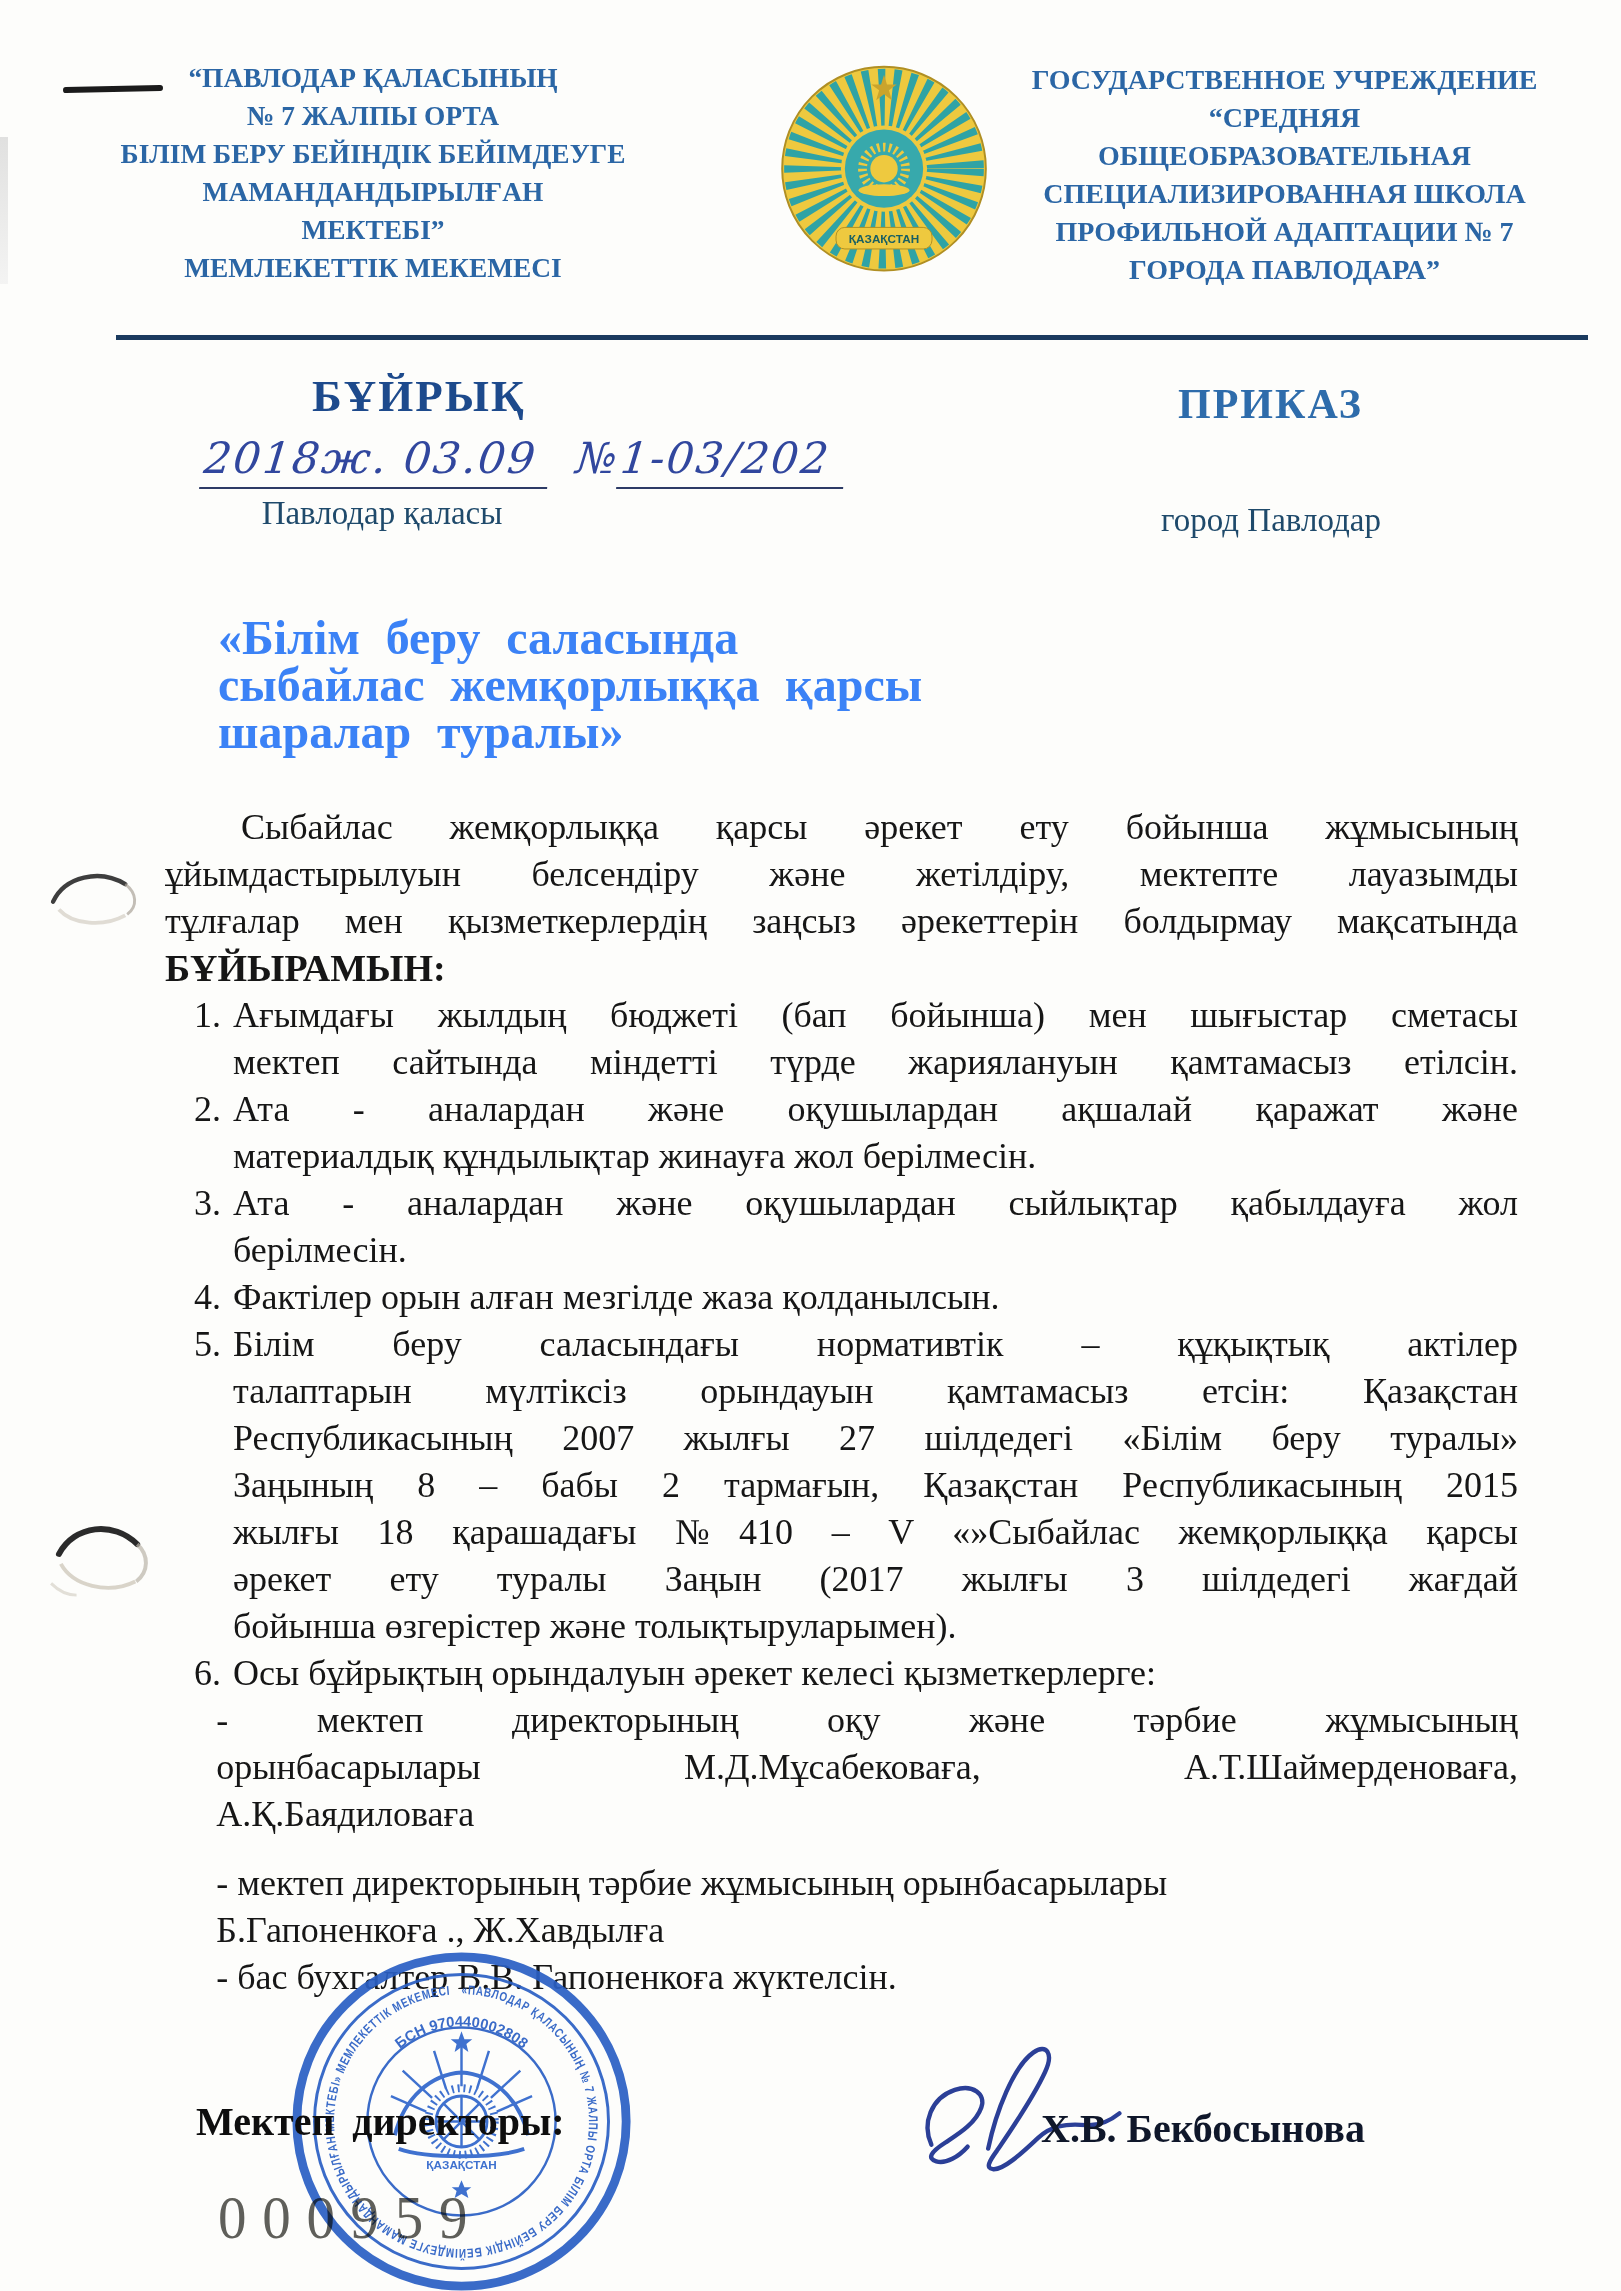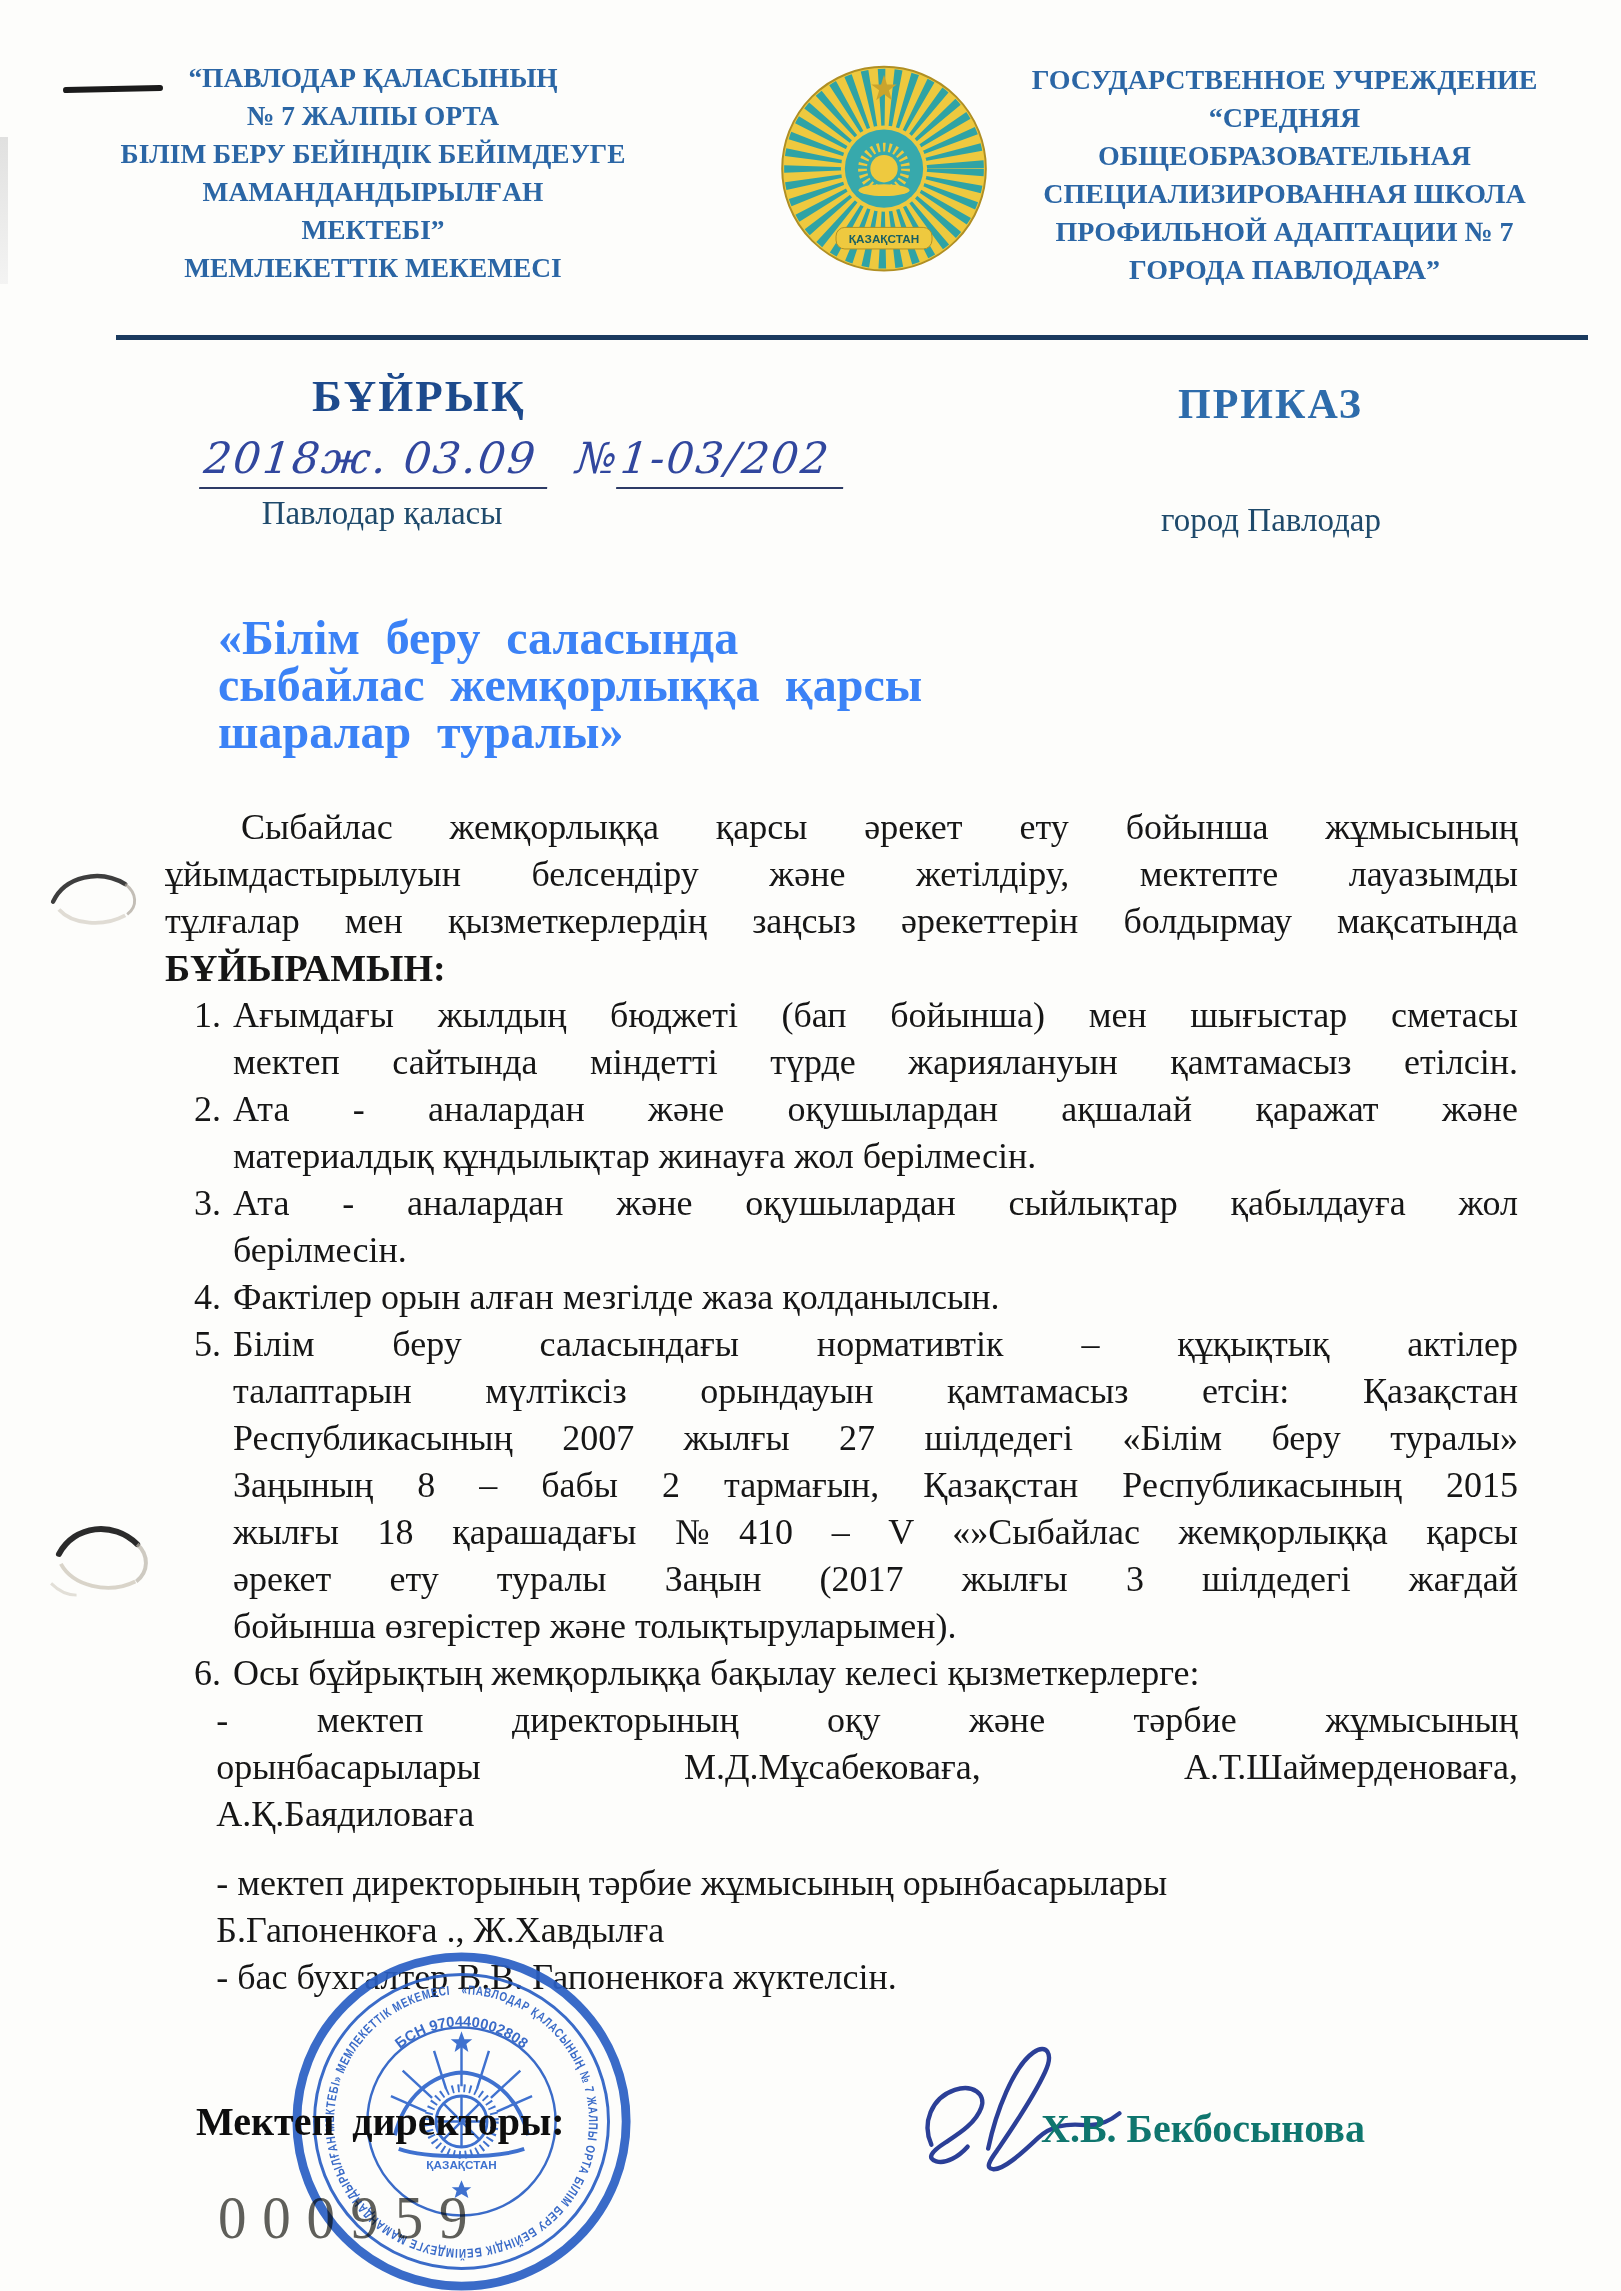--- a/index.html
+++ b/index.html
@@ -43,21 +43,21 @@
   .num{flex:0 0 68px;padding-left:29px;box-sizing:border-box;line-height:47px;}
   .lines{flex:1;min-width:0;}
   .subwrap{margin-left:-16.7px;}
   .gap{height:21.6px;}
   
   .stamp{position:absolute;left:289px;top:1949px;opacity:.92;}
   .director{position:absolute;left:196px;top:2098px;font-size:40px;font-weight:bold;color:#0e0e0e;word-spacing:7.8px;}
   .docnum{position:absolute;left:218px;top:2184px;font-size:57px;color:#4a4a44;letter-spacing:15.7px;
           transform:scaleY(1.08);mix-blend-mode:multiply;opacity:.88;}
   .signature{position:absolute;left:902px;top:2029px;}
-  .dirname{position:absolute;left:1041px;top:2105px;font-size:40px;font-weight:bold;color:#0f766e;}
+  .dirname{position:absolute;left:1041px;top:2105px;font-size:40px;font-weight:bold;color:#0f172a;}
   svg text{font-family:"Liberation Sans","DejaVu Sans",sans-serif;}
 </style>
 </head>
 <body>
 
 <div id="page">
 
   <div class="mark-dash"></div>
   <div class="edge-smudge"></div>
   <svg class="punch p1" width="108" height="78" viewBox="0 0 110 80">
@@ -169,21 +169,21 @@
         <div class="ln j">Заңының 8 – бабы 2 тармағын, Қазақстан Республикасының 2015</div>
         <div class="ln j">жылғы 18 қарашадағы №410 – V «»Сыбайлас жемқорлыққа қарсы</div>
         <div class="ln j">әрекет ету туралы Заңын (2017 жылғы 3 шілдедегі жағдай</div>
         <div class="ln">бойынша өзгерістер және толықтыруларымен).</div>
       </div>
     </div>
 
     <div class="item">
       <div class="num">6.</div>
       <div class="lines">
-        <div class="ln">Осы бұйрықтың жемқорлыққа бақылау келесі қызметкерлерге:</div>
+        <div class="ln">Осы бұйрықтың орындалуын әрекет келесі қызметкерлерге:</div>
         <div class="subwrap">
           <div class="ln j">- мектеп директорының оқу және тәрбие жұмысының</div>
           <div class="ln j">орынбасарылары М.Д.Мұсабековаға, А.Т.Шаймерденоваға,</div>
           <div class="ln">А.Қ.Баядиловаға</div>
           <div class="gap"></div>
           <div class="ln">- мектеп директорының тәрбие жұмысының орынбасарылары</div>
           <div class="ln">Б.Гапоненкоға ., Ж.Хавдылға</div>
           <div class="ln">- бас бухгалтер В.В.  Гапоненкоға жүктелсін.</div>
         </div>
       </div>

